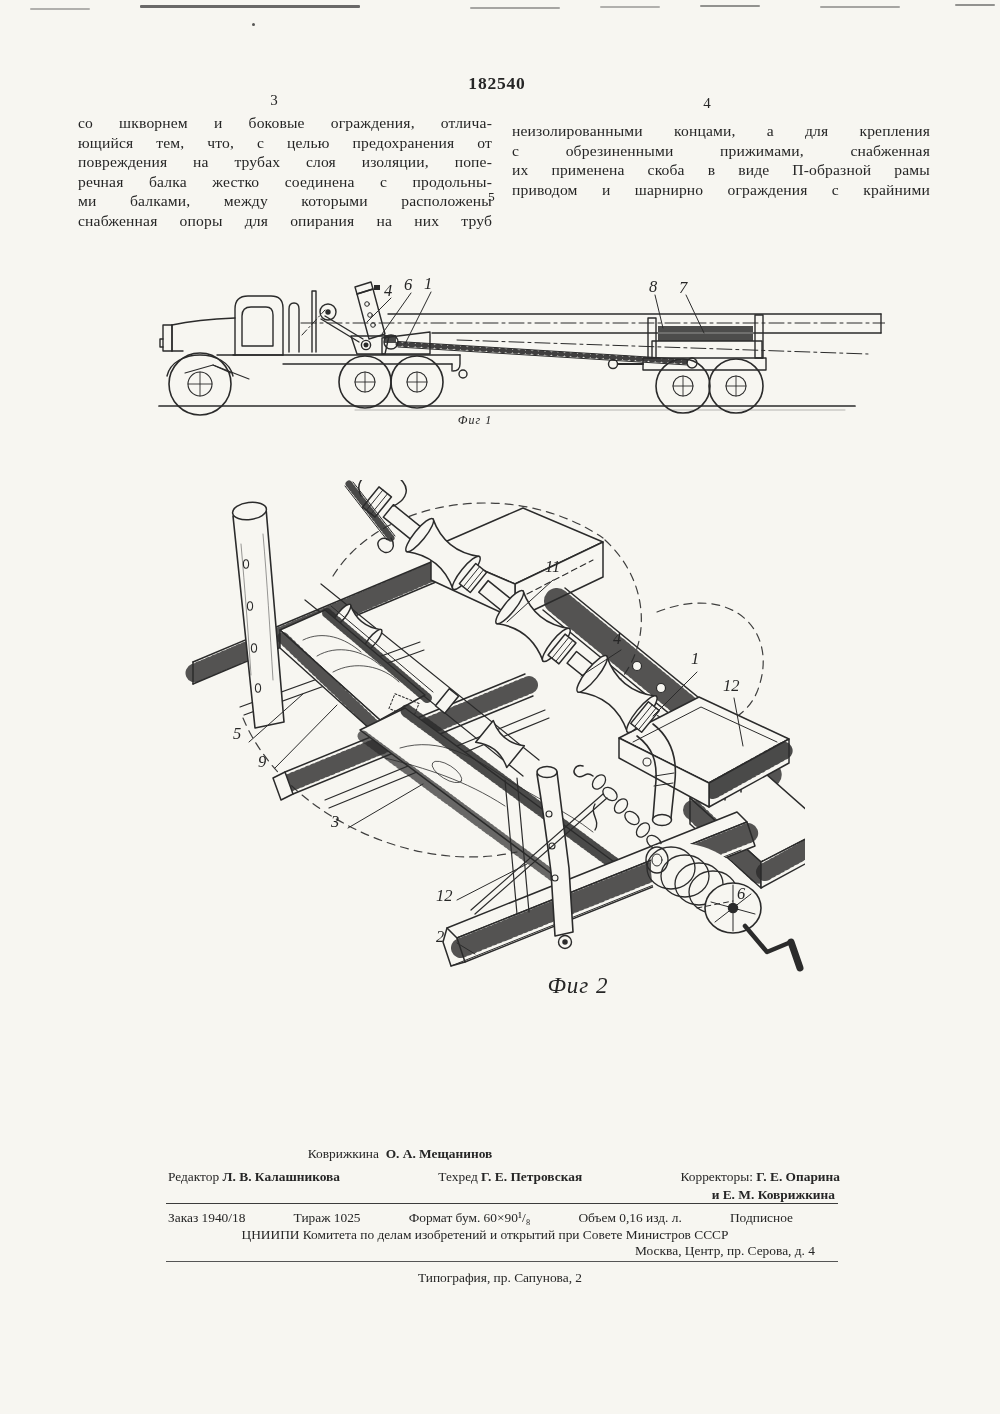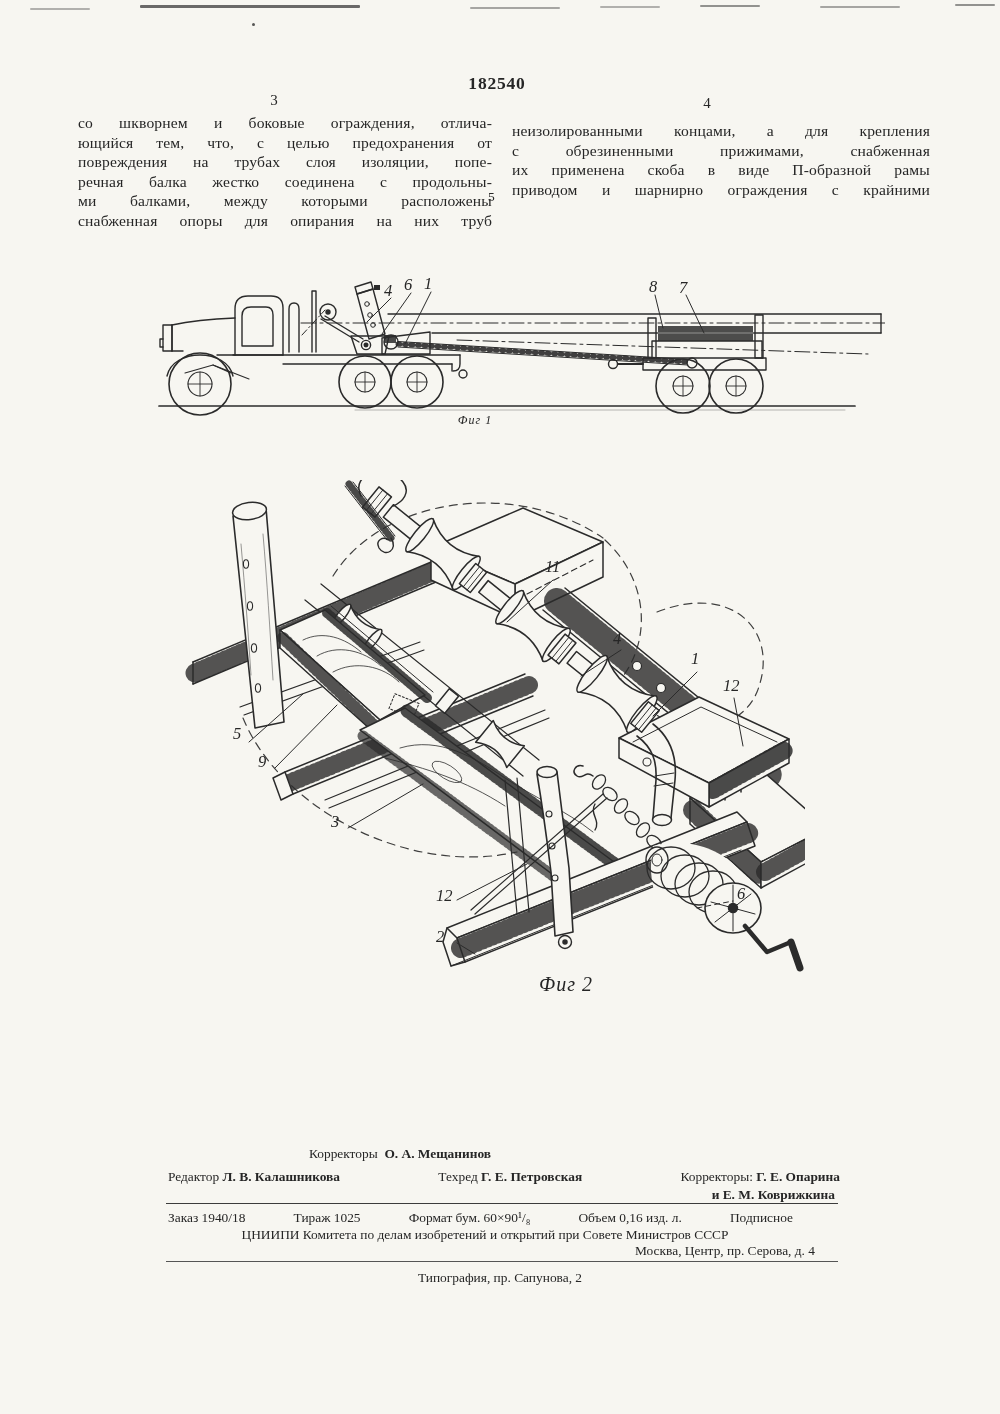--- a/index.html
+++ b/index.html
@@ -364,24 +364,24 @@
 <div class="abs fig-label" style="left:545px;top:559px;">11</div>
 <div class="abs fig-label" style="left:613px;top:631px;">4</div>
 <div class="abs fig-label" style="left:691px;top:651px;">1</div>
 <div class="abs fig-label" style="left:723px;top:678px;">12</div>
 <div class="abs fig-label" style="left:233px;top:726px;">5</div>
 <div class="abs fig-label" style="left:258px;top:754px;">9</div>
 <div class="abs fig-label" style="left:331px;top:814px;">3</div>
 <div class="abs fig-label" style="left:436px;top:888px;">12</div>
 <div class="abs fig-label" style="left:436px;top:929px;">2</div>
 <div class="abs fig-label" style="left:737px;top:886px;">6</div>
-<div class="abs fig-caption ctr" style="left:516px;top:973px;width:100px;font-size:20px;">Фиг 2</div>
+<div class="abs fig-caption ctr" style="left:528px;top:973px;width:100px;font-size:23px;">Фиг 2</div>
 
 <div class="abs foot ctr" style="left:160px;top:1146px;width:480px;">
-  <span>Корректоры</span>&nbsp;
+  <span>Коврижкина</span>&nbsp;
   <b>О. А. Мещанинов</b>
 </div>
 
 <div class="abs foot" style="left:168px;top:1169px;width:672px;display:flex;justify-content:space-between;">
   <span><span>Редактор</span>&nbsp;<b>Л. В. Калашникова</b></span>
   <span><span>Техред</span>&nbsp;<b>Г. Е. Петровская</b></span>
   <span><span>Корректоры:</span>&nbsp;<b>Г. Е. Опарина</b></span>
 </div>
 <div class="abs foot" style="left:500px;top:1187px;width:335px;text-align:right;">
   <b>и Е. М. Коврижкина</b>

